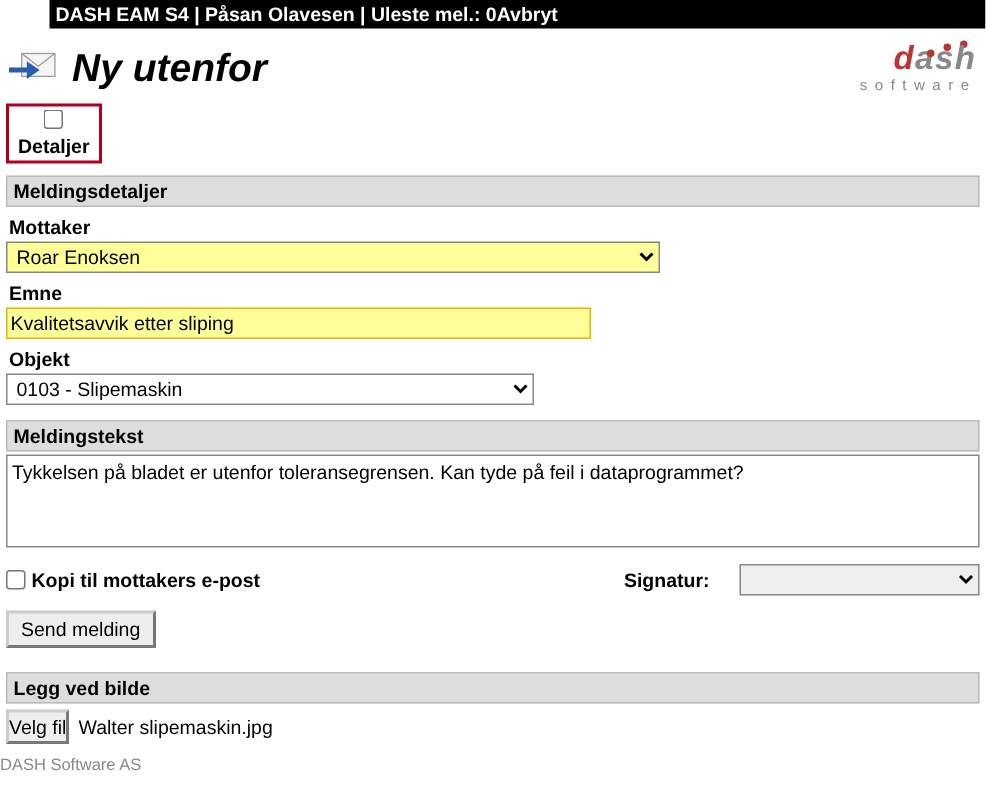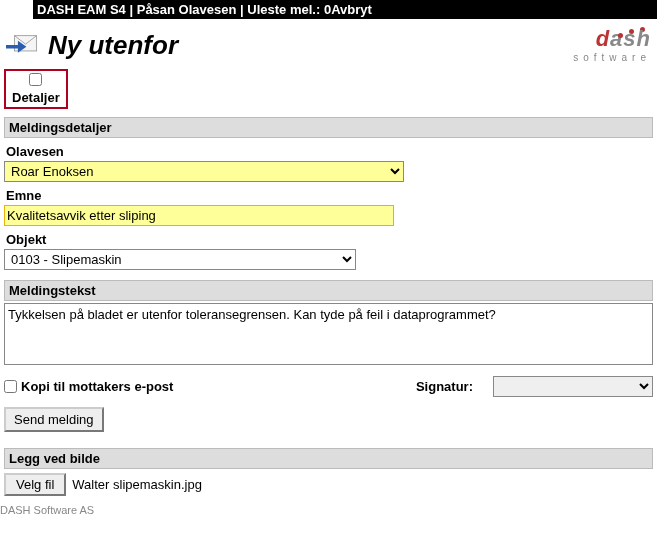--- a/index.html
+++ b/index.html
@@ -17,31 +17,31 @@
   .logo-dots span:nth-child(2){ transform: translateY(2px);}
   .logo-text { font-style: italic; font-weight: bold; color: #888; font-size: 22px; letter-spacing: 1px; }
   .logo-text .d { color:#b33; }
   .logo-sub { font-size: 10px; color: #888; letter-spacing: 5px; text-align: right; }
   .content { padding: 0 4px; }
   .details-box { border: 2px solid #b00020; display: inline-flex; align-items: center; gap: 4px; padding: 2px 6px; margin-bottom: 6px; flex-direction: column; }
   .details-box input[type=checkbox] { width: 13px; height: 13px; }
   .details-box label { font-weight: bold; }
   .section-header { background: #ddd; font-weight: bold; padding: 2px 4px; border: 1px solid #bbb; margin-top: 2px; }
   .field-label { font-weight: bold; margin-top: 6px; padding-left: 2px; }
-  .yellow-select { width: 400px; background: #ffff99; border: 1px solid #888; font-size: 13px; padding: 1px 2px; margin-top:2px; }
+  .yellow-select { width: 436px; background: #ffff99; border: 1px solid #888; font-size: 13px; padding: 1px 2px; margin-top:2px; }
   .yellow-input { width: 390px; background: #ffff99; border: 1px solid #eab308; font-size: 13px; padding: 2px; margin-top:2px; }
   .white-select { width: 352px; background: #fff; border: 1px solid #888; font-size: 13px; padding: 1px 2px; margin-top:2px; }
   textarea.msg { width: 100%; height: 62px; border: 1px solid #888; font-family: Arial, sans-serif; font-size: 13px; padding: 3px; margin-top: 2px; resize: none; }
   .row-inline { display: flex; align-items: center; justify-content: space-between; margin-top: 8px; }
   .row-inline .left { display: flex; align-items: center; gap: 4px; }
   .row-inline .right { display: flex; align-items: center; gap: 20px; }
   .sig-select { width: 160px; border: 1px solid #888; font-size: 13px; padding: 1px 2px; }
   .send-btn { margin-top: 10px; padding: 3px 8px; background: #eee; border: 2px outset #ccc; font-size: 13px; cursor: pointer; }
   .file-row { display: flex; align-items: center; gap: 6px; margin-top: 4px; margin-bottom: 6px; }
-  .file-btn { padding: 2px 10px; background: #eee; border: 2px outset #ccc; font-size: 13px; cursor: pointer; }
+  .file-btn { padding: 2px 0; background: #eee; border: 2px outset #ccc; font-size: 13px; cursor: pointer; }
   .footer { font-size: 11px; color: #888; padding: 2px 0 6px 0; }
   .spacer { height: 14px; }
   .envelope-icon { width: 34px; height: 26px; }
 </style>
 </head>
 <body>
 
 <div class="topbar">
   <span class="left">DASH EAM S4 | Påsan Olavesen | Uleste mel.: 0</span>
   <button class="right">Avbryt</button>
@@ -69,21 +69,21 @@
 
 <div class="content">
 
   <div class="details-box">
     <input type="checkbox" style="">
     <label>Detaljer</label>
   </div>
 
   <div class="section-header">Meldingsdetaljer</div>
 
-  <div class="field-label">Olavesen</div>
+  <div class="field-label">Mottaker</div>
   <select class="yellow-select">
     <option>Roar Enoksen</option>
   </select>
 
   <div class="field-label">Emne</div>
   <input type="text" class="yellow-input" value="Kvalitetsavvik etter sliping" style="">
 
   <div class="field-label">Objekt</div>
   <select class="white-select">
     <option>0103 - Slipemaskin</option>

